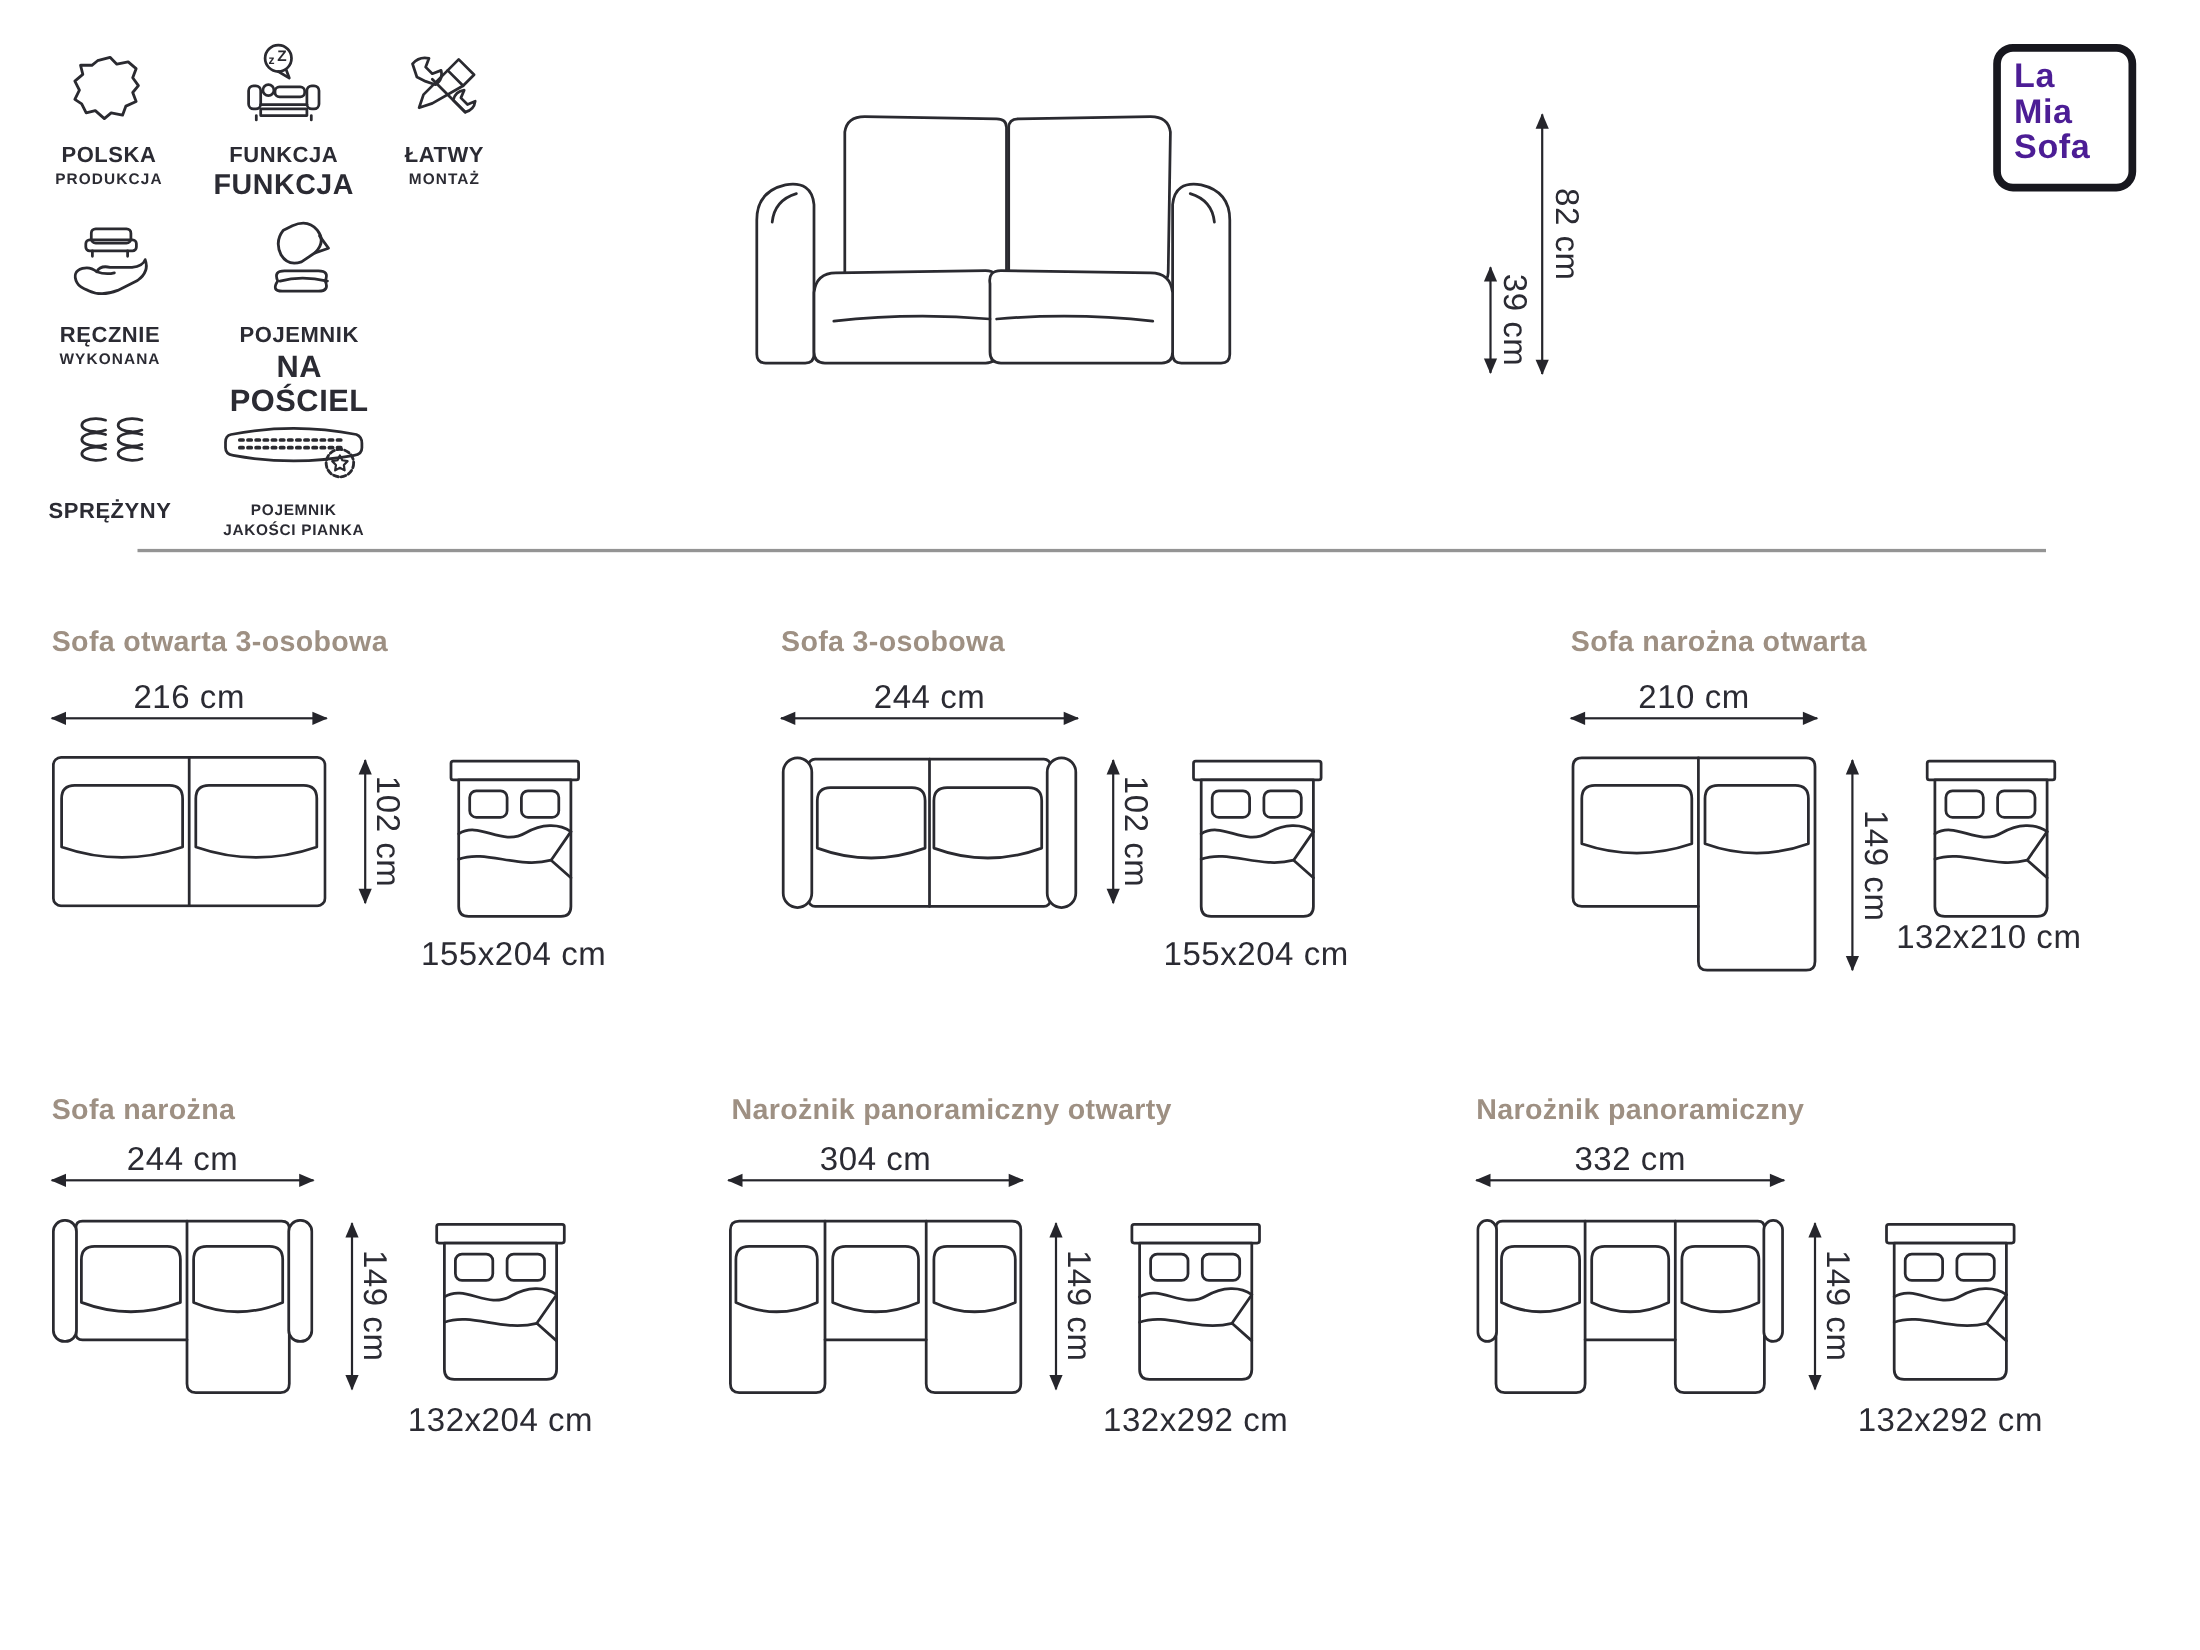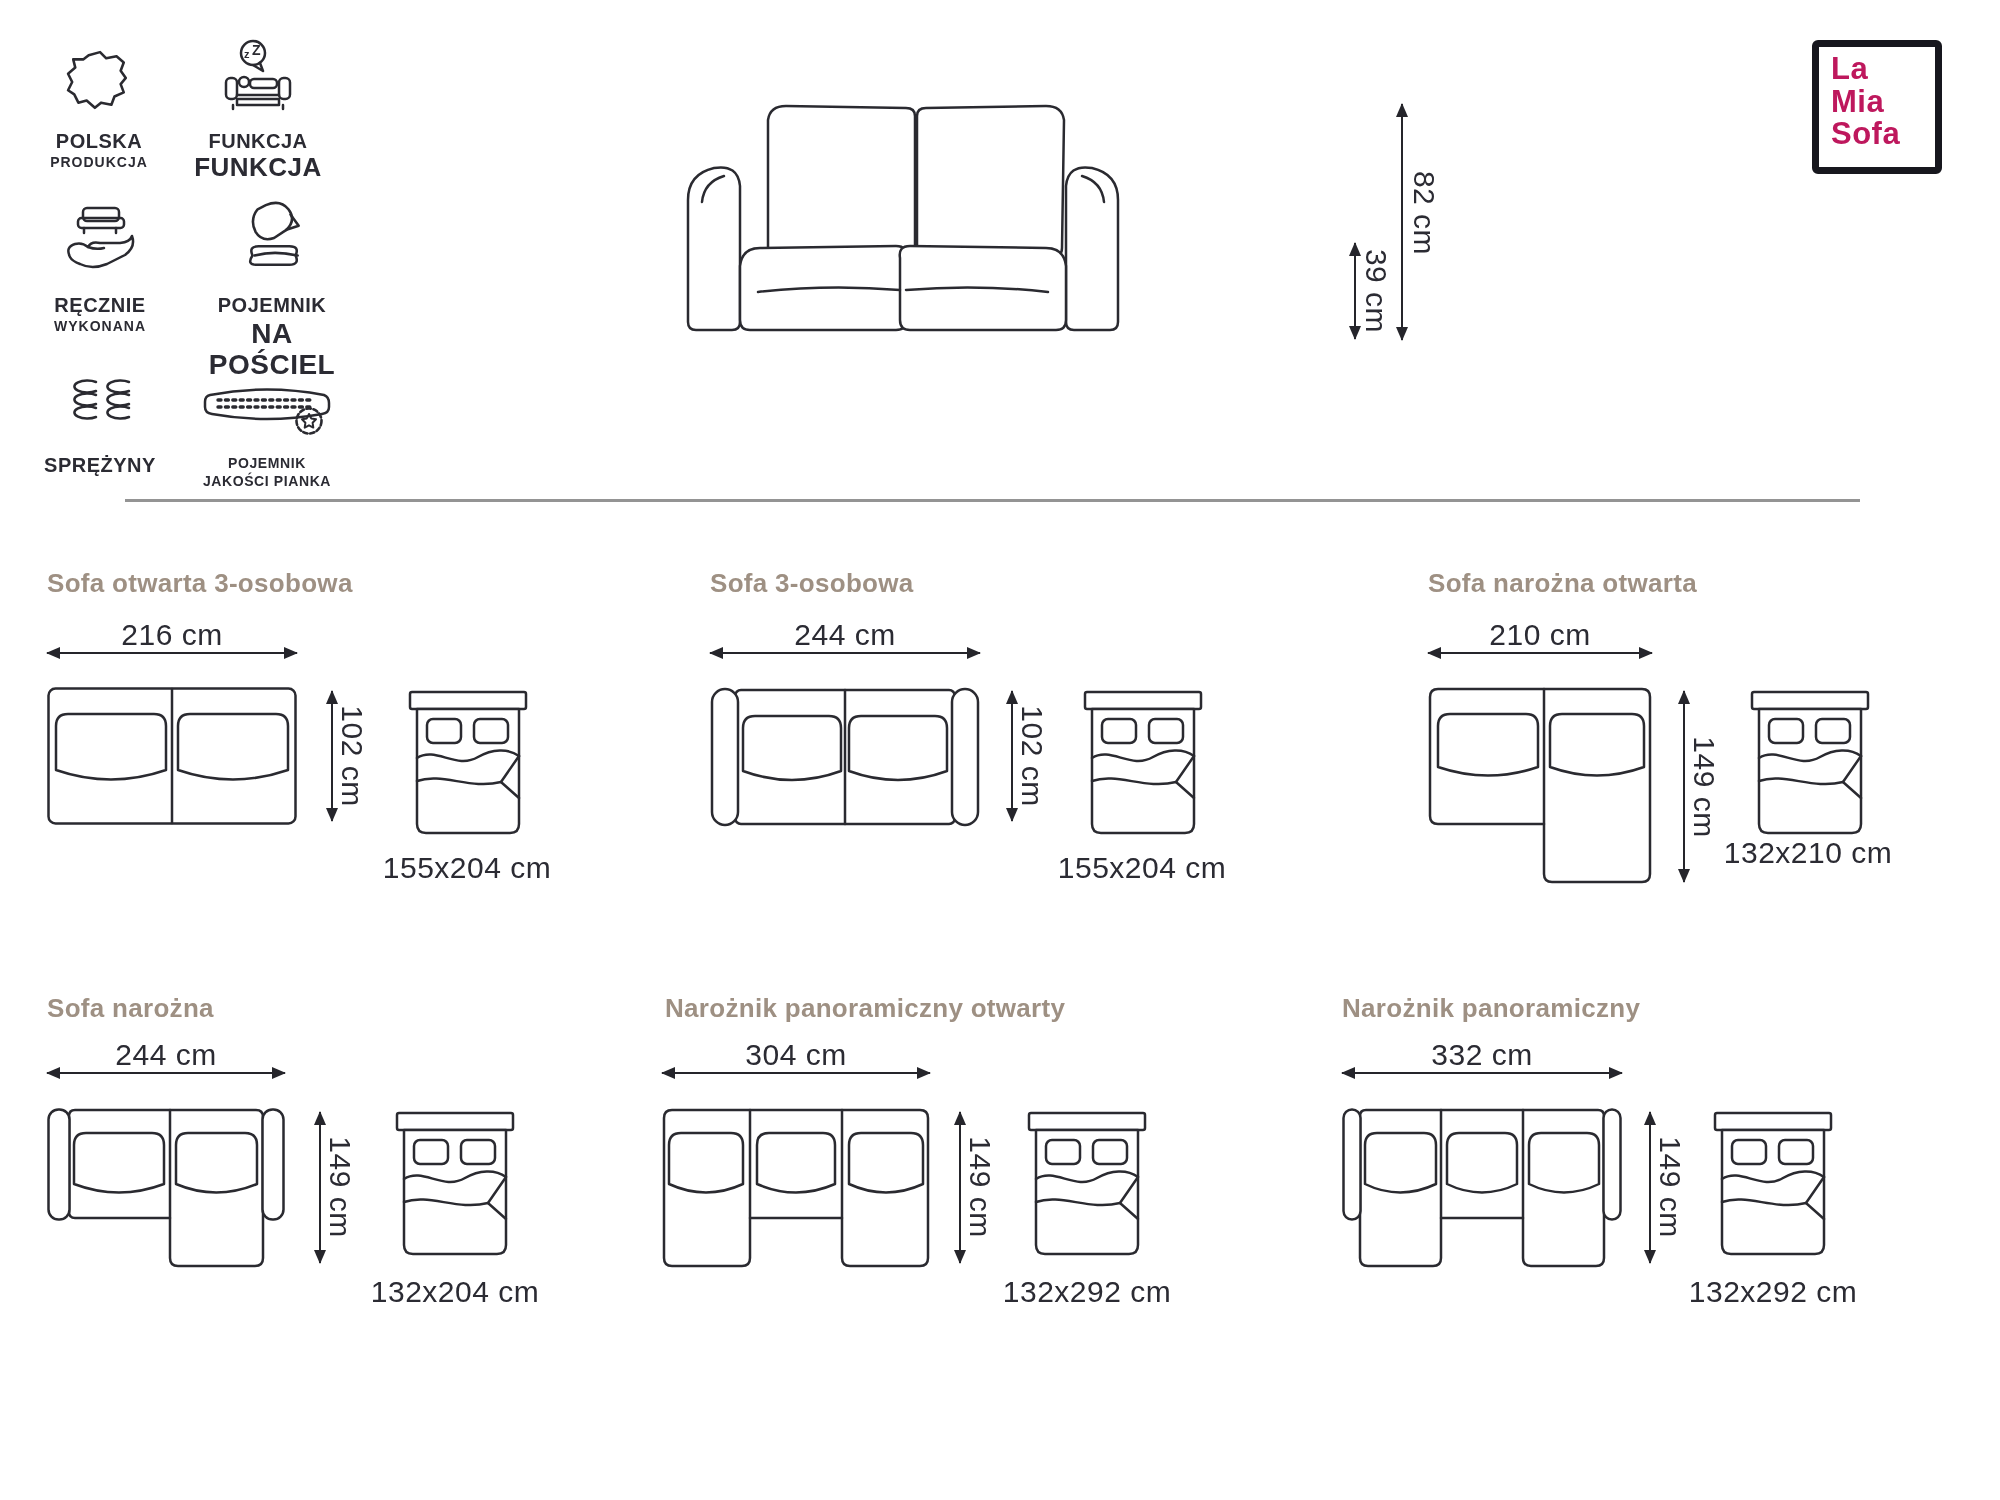--- a/index.html
+++ b/index.html
@@ -14,22 +14,22 @@
   .bicon{display:flex;align-items:flex-end;justify-content:center;}
   .bl1{font-size:20px;font-weight:700;letter-spacing:0.5px;margin-top:18px;line-height:1.1;}
   .bl2{font-size:14px;font-weight:700;letter-spacing:1px;margin-top:3px;line-height:1.1;}
   .badge--spania .bl2{font-size:26px;letter-spacing:0.5px;margin-top:1px;}
   .badge--posciel .bl2{font-size:28px;letter-spacing:0.5px;}
   .badge--pianka .bl1{font-size:14px;letter-spacing:0.6px;}
   .badge--pianka .bl2{font-size:14px;letter-spacing:0.6px;}
 
   
   .logo{position:absolute;left:1812px;top:40px;width:104px;height:108px;
-        border:7px solid #17171e;border-radius:6px;padding:6px 0 6px 12px;
-        font-weight:700;font-size:31px;line-height:1.05;color:#be185d;letter-spacing:0.5px;}
+        border:7px solid #17171e;border-radius:18px;padding:6px 0 6px 12px;
+        font-weight:700;font-size:31px;line-height:1.05;color:#4c1d95;letter-spacing:0.5px;}
 
   
   .product-title{position:absolute;left:850px;top:390px;width:300px;text-align:center;
         font-size:35px;font-weight:700;letter-spacing:3px;color:#26262e;}
 
   
   .divider{position:absolute;left:125px;top:499px;width:1735px;height:3px;background:#949494;}
 
   
   .harrow{position:absolute;height:2px;background:#25252b;}
@@ -78,20 +78,35 @@
           <path d="M12,67 v4 M62,67 v4 M16,61 H58 v6 H16 Z"></path>
         </g>
         <text x="23" y="20" font-size="11" font-weight="700" fill="#2a2a30" font-family="Liberation Sans, sans-serif">z</text>
         <text x="31" y="17" font-size="14" font-weight="700" fill="#2a2a30" font-family="Liberation Sans, sans-serif">Z</text>
       </svg>
     </div>
     <div class="bl1">FUNKCJA</div>
     <div class="bl2">FUNKCJA</div>
   </div>
 
+  <div class="badge" style="left:348px;top:40px;width:112px">
+    <div class="bicon" style="height:72px">
+      <svg width="62" height="62" viewBox="0 0 62 62">
+        <g class="nofill" stroke-width="3.2">
+          <path d="M44,4 L58,18 L48,28 L34,14 Z"></path>
+          <path d="M34,14 L12,36 L8,48 L20,44 L48,28"></path>
+          <path d="M6,20 L2,8 Q8,1 17,3 L14,11 L20,17 L28,14 Q30,22 23,27 L14,24 Z"></path>
+          <path d="M20,22 L50,52"></path>
+          <path d="M50,52 Q58,50 59,42 L52,45 L46,39 L49,32 Q41,33 39,41 Z"></path>
+        </g>
+      </svg>
+    </div>
+    <div class="bl1">ŁATWY</div>
+    <div class="bl2">MONTAŻ</div>
+  </div>
 
   <div class="badge" style="left:25px;top:196px;width:150px">
     <div class="bicon" style="height:80px">
       <svg width="76" height="72" viewBox="0 0 76 70">
         <g class="nofill" stroke-width="3">
           <rect x="21" y="3" width="36" height="13" rx="4"></rect>
           <rect x="16" y="13" width="46" height="10" rx="3.5"></rect>
           <path d="M22,23 v5 M54,23 v5"></path>
           <path d="M8,52 Q3,42 13,39 Q20,37 26,42 Q29,36 38,38 L58,38 Q68,37 70,31 Q74,42 63,50 L45,59 Q30,65 18,59 Q10,56 8,52 Z"></path>
           <path d="M26,42 Q34,45 42,43"></path>

